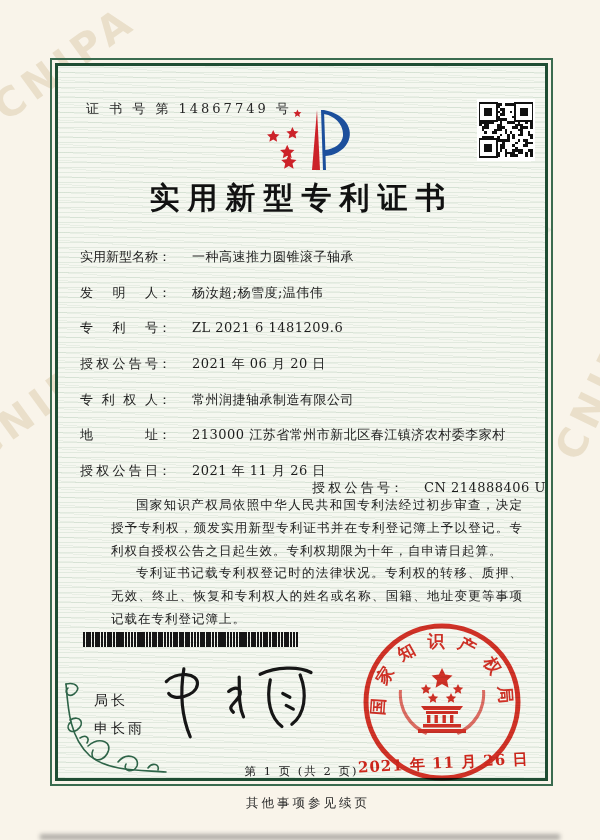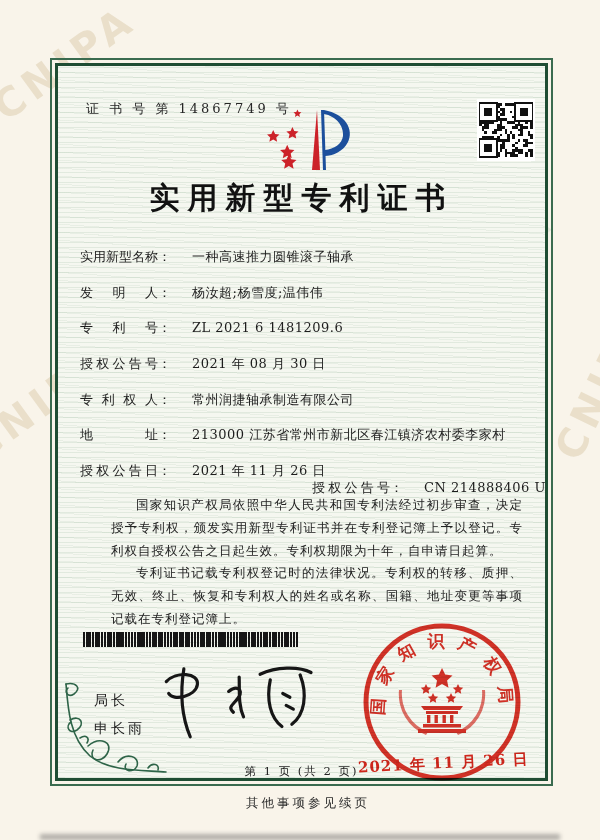--- a/index.html
+++ b/index.html
@@ -261,21 +261,21 @@
       <div class="row">
         <span class="flabel">实用新型名称</span><span class="fcolon">：</span><span class="fvalue">一种高速推力圆锥滚子轴承</span>
       </div>
       <div class="row">
         <span class="flabel">发明人</span><span class="fcolon">：</span><span class="fvalue">杨汝超;杨雪度;温伟伟</span>
       </div>
       <div class="row">
         <span class="flabel">专利号</span><span class="fcolon">：</span><span class="fvalue">ZL 2021 6 1481209.6</span>
       </div>
       <div class="row">
-        <span class="flabel">授权公告号</span><span class="fcolon">：</span><span class="fvalue">2021 年 08 月 30 日</span>
+        <span class="flabel">授权公告号</span><span class="fcolon">：</span><span class="fvalue">2021 年 06 月 20 日</span>
       </div>
       <div class="row">
         <span class="flabel">专利权人</span><span class="fcolon">：</span><span class="fvalue">常州润捷轴承制造有限公司</span>
       </div>
       <div class="row">
         <span class="flabel">地址</span><span class="fcolon">：</span><span class="fvalue">213000 江苏省常州市新北区春江镇济农村委李家村</span>
       </div>
       <div class="row">
         <span class="flabel">授权公告日</span><span class="fcolon">：</span><span class="fvalue">2021 年 11 月 26 日</span>
         <span class="pair2">

